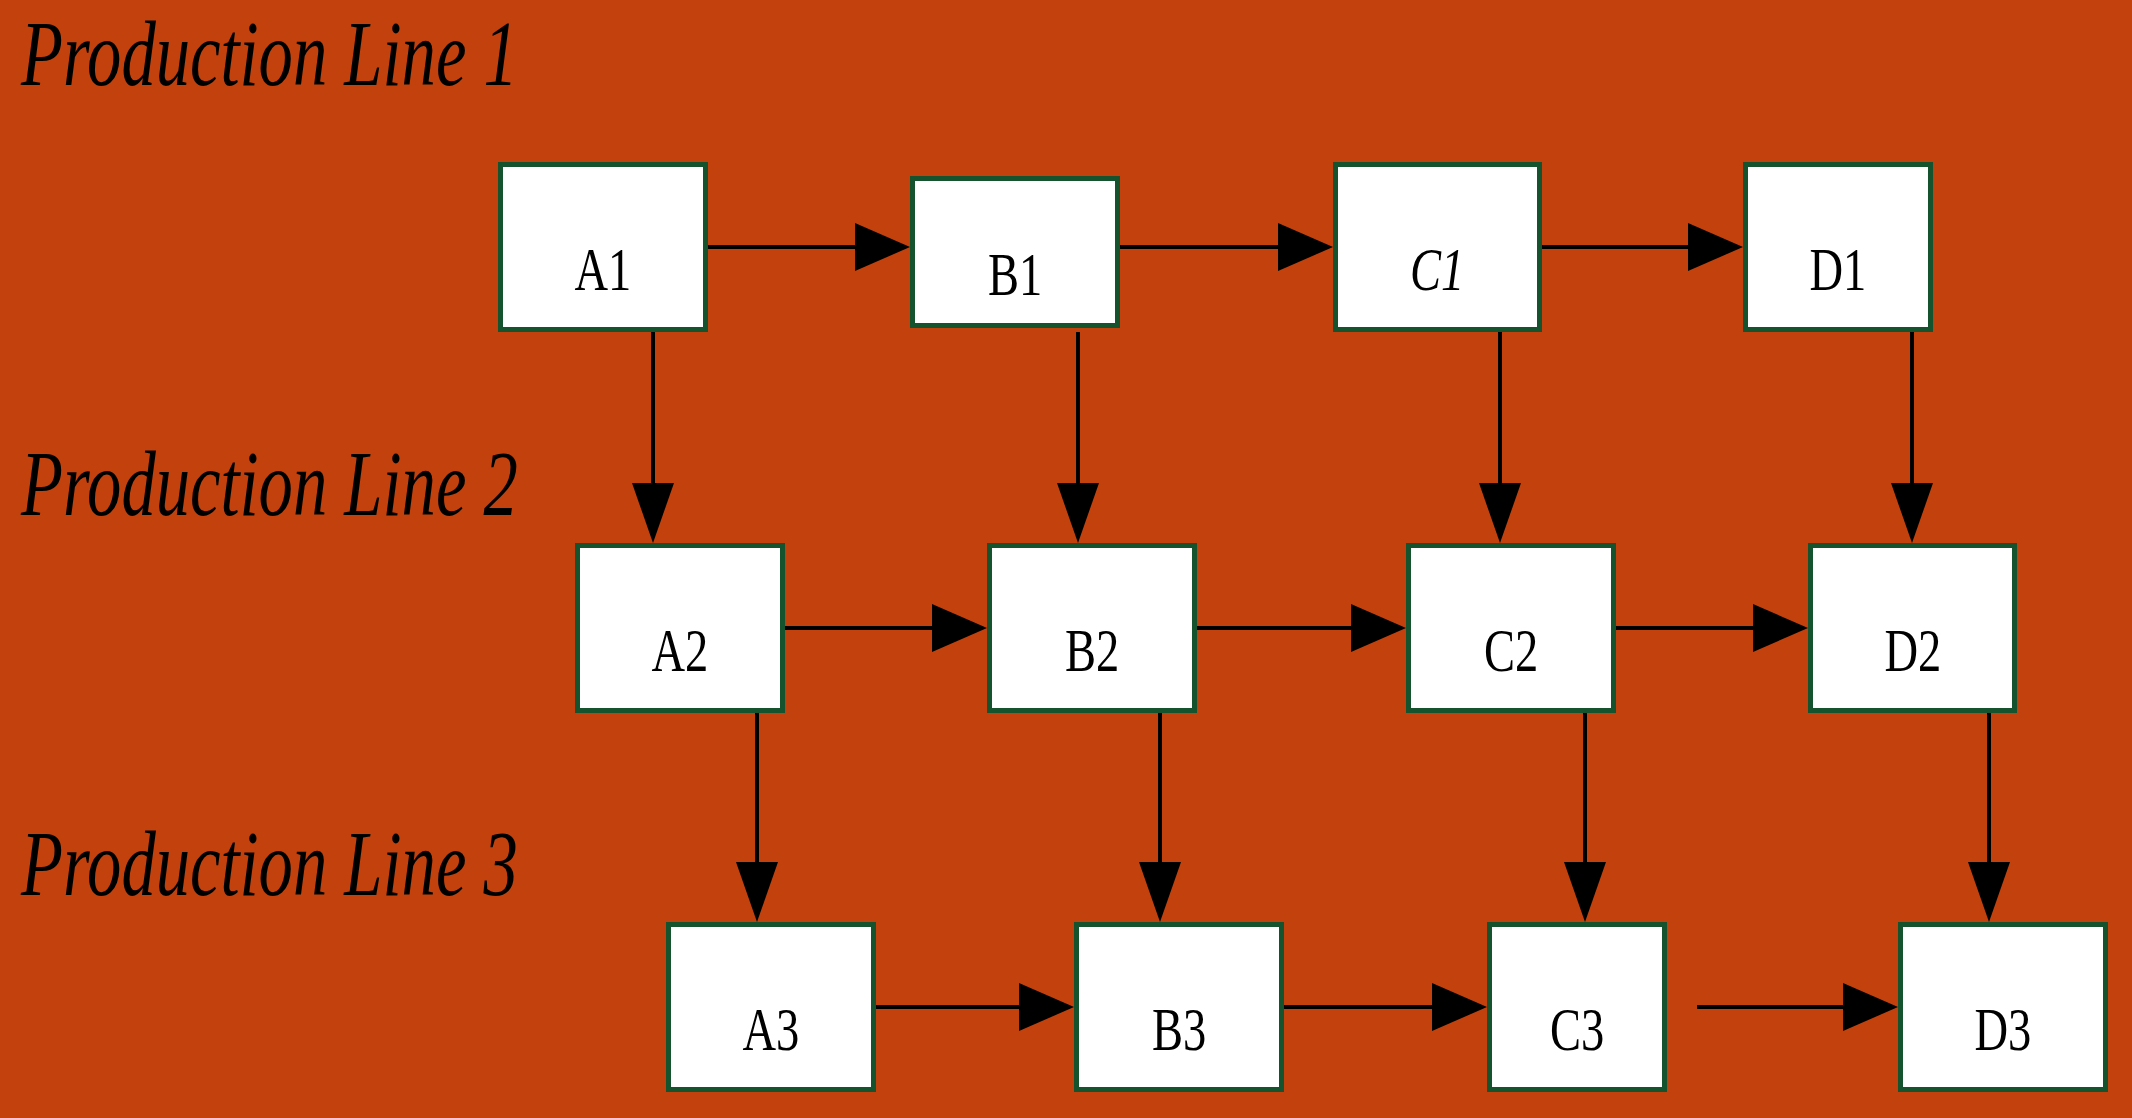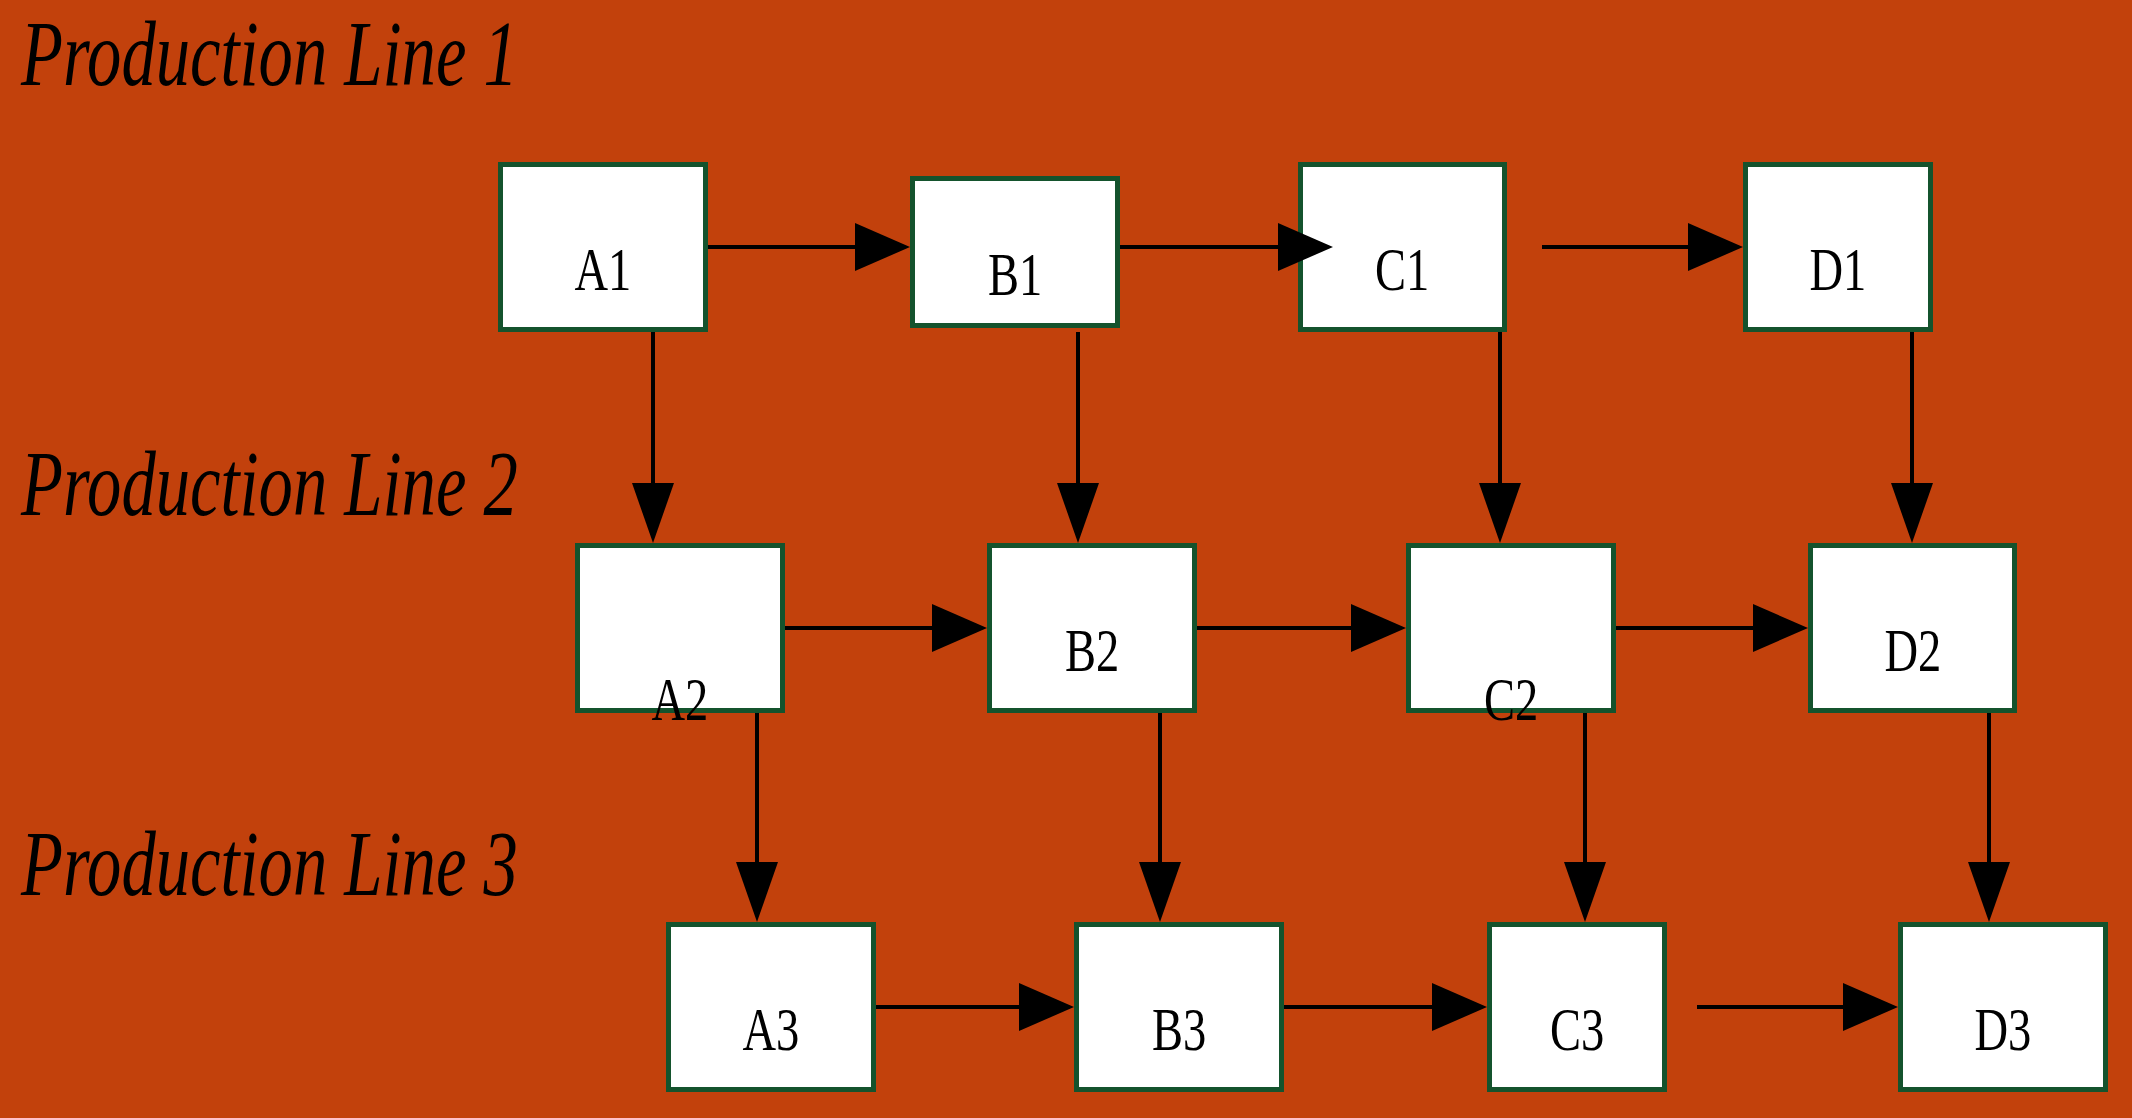--- a/index.html
+++ b/index.html
@@ -61,33 +61,33 @@
   <div class="row-title" style="left: 21px; top: 6px;">Production Line 1</div>
   <div class="row-title" style="left: 21px; top: 436px;">Production Line 2</div>
   <div class="row-title" style="left: 21px; top: 816px;">Production Line 3</div>
 
   <div class="node" style="left: 498px; top: 162px; width: 210px; height: 170px;">
       <span class="node-label">A1</span>
     </div>
   <div class="node" style="left: 910px; top: 176px; width: 210px; height: 152px;">
       <span class="node-label">B1</span>
     </div>
-  <div class="node" style="left: 1298px; top: 162px; width: 209px; height: 170px;">
+  <div class="node" style="left: 1333px; top: 162px; width: 209px; height: 170px; font-style: italic;">
       <span class="node-label">C1</span>
     </div>
   <div class="node" style="left: 1743px; top: 162px; width: 190px; height: 170px;">
       <span class="node-label">D1</span>
     </div>
-  <div class="node" style="left: 575px; top: 543px; width: 210px; height: 170px; align-items: flex-end;">
+  <div class="node" style="left: 575px; top: 543px; width: 210px; height: 170px;">
       <span class="node-label">A2</span>
     </div>
   <div class="node" style="left: 987px; top: 543px; width: 210px; height: 170px;">
       <span class="node-label">B2</span>
     </div>
-  <div class="node" style="left: 1406px; top: 543px; width: 210px; height: 170px; align-items: flex-end;">
+  <div class="node" style="left: 1406px; top: 543px; width: 210px; height: 170px;">
       <span class="node-label">C2</span>
     </div>
   <div class="node" style="left: 1808px; top: 543px; width: 209px; height: 170px; align-items: center;">
       <span class="node-label">D2</span>
     </div>
   <div class="node" style="left: 666px; top: 922px; width: 210px; height: 170px; text-align: center;">
       <span class="node-label">A3</span>
     </div>
   <div class="node" style="left: 1074px; top: 922px; width: 210px; height: 170px;">
       <span class="node-label">B3</span>

